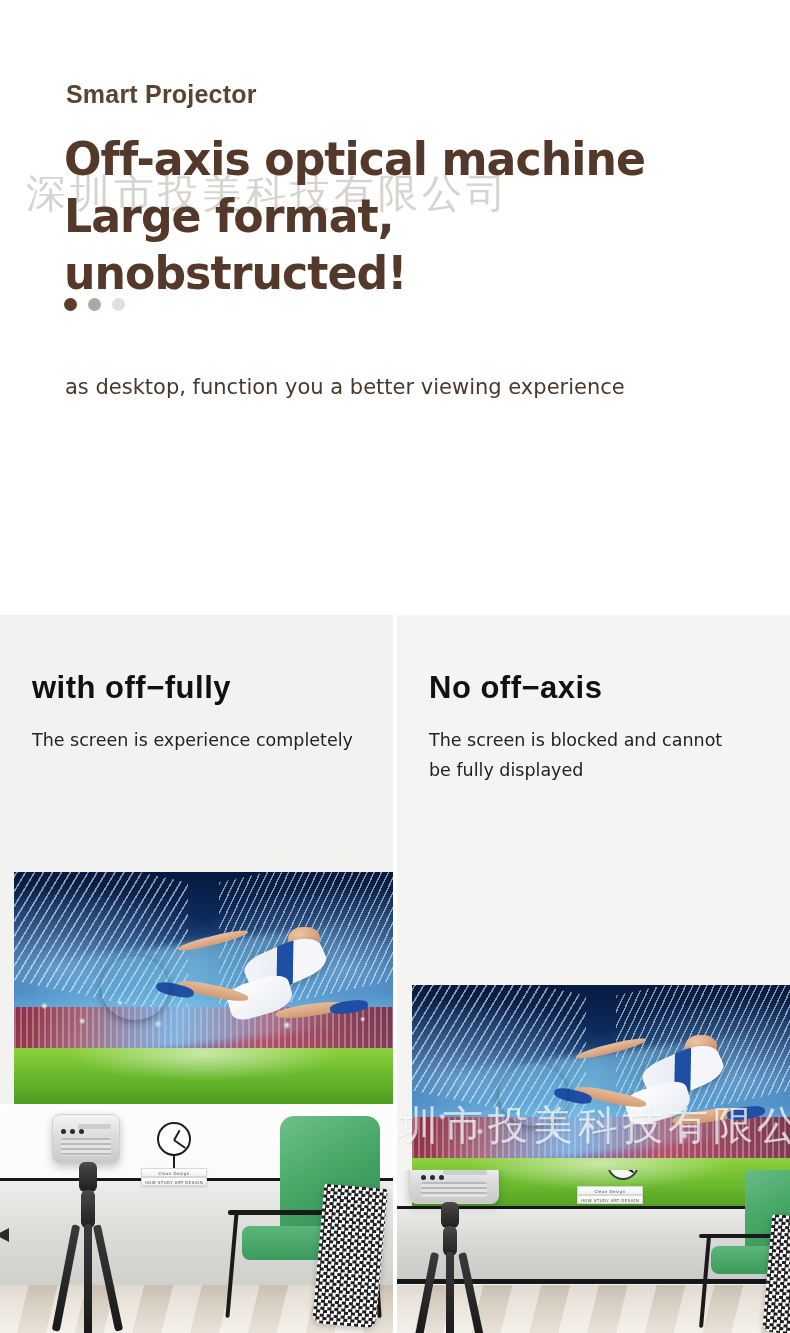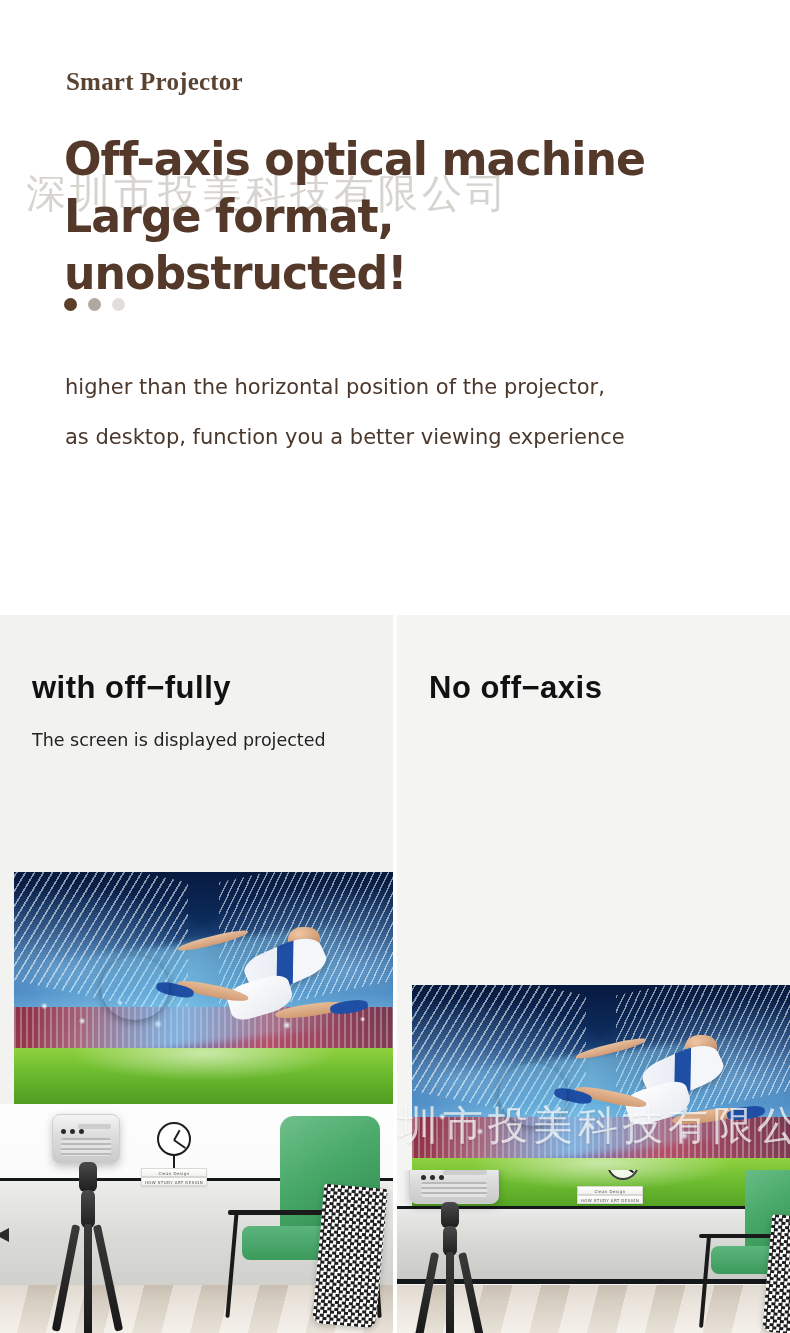--- a/index.html
+++ b/index.html
@@ -16,24 +16,23 @@
 
   .watermark-hero{
     position:absolute; left:26px; top:166px;
     font-size:40px; letter-spacing:4px;
     color:#c8c4bf; opacity:.72;
     white-space:nowrap; pointer-events:none;
     font-family:"DejaVu Sans", sans-serif;
   }
 
   .eyebrow{
-    position:absolute; left:66px; top:68px;
+    position:absolute; left:66px; top:80px;
     font-size:25px; font-weight:bold; color:#5b4332;
     letter-spacing:.2px;
-    font-family:Liberation Serif, serif;
   }
 
   .headline{
     position:absolute; left:64px; top:130px;
     width:730px;
     color:#54392a;
     font-family:"DejaVu Sans", sans-serif;
     font-weight:bold;
     font-size:47px;
     line-height:57px;
@@ -276,33 +275,32 @@
       <span class="l2">Large format, unobstructed!</span>
     </h1>
 
     <div class="dots">
       <span class="dot" style="background:#5b3f2b"></span>
       <span class="dot" style="background:#b0a79e"></span>
       <span class="dot" style="background:#e1dedb"></span>
     </div>
 
     <div class="lead">
-      <span>higher than the horizontal position of the projector,</span>
       <span>as desktop, function you a better viewing experience</span>
     </div>
   </section>
 
   <section class="compare">
 
     <div class="panel left">
 
       <div class="p-title" style="left:32px; top:55px;">with off−fully</div>
 
       <div class="p-sub" style="left:32px; top:110px;">
-        <span>The screen is displayed projected</span>
+        <span>The screen is experience completely</span>
       </div>
 
       <div class="screen" style="left:14px; top:257px; width:379px; height:232px;">
         <div class="sky"></div>
         <div class="stand-l"></div>
         <div class="stand-r"></div>
         <div class="crowd"></div>
         <div class="lights"></div>
         <div class="beam"></div>
         <div class="pitch"></div>
@@ -368,20 +366,24 @@
         </div>
       </div>
     </div>
 
     <div class="panel gap"></div>
 
     <div class="panel right">
 
       <div class="p-title" style="left:32px; top:55px;">No off−axis</div>
 
+      <div class="p-sub" style="left:32px; top:110px;">
+        <span>The screen is blocked and cannot</span>
+        <span>be fully displayed</span>
+      </div>
 
       <div class="screen" style="left:15px; top:370px; width:378px; height:228px;">
         <div class="sky"></div>
         <div class="stand-l"></div>
         <div class="stand-r"></div>
         <div class="crowd"></div>
         <div class="lights"></div>
         <div class="beam"></div>
         <div class="pitch"></div>
 

